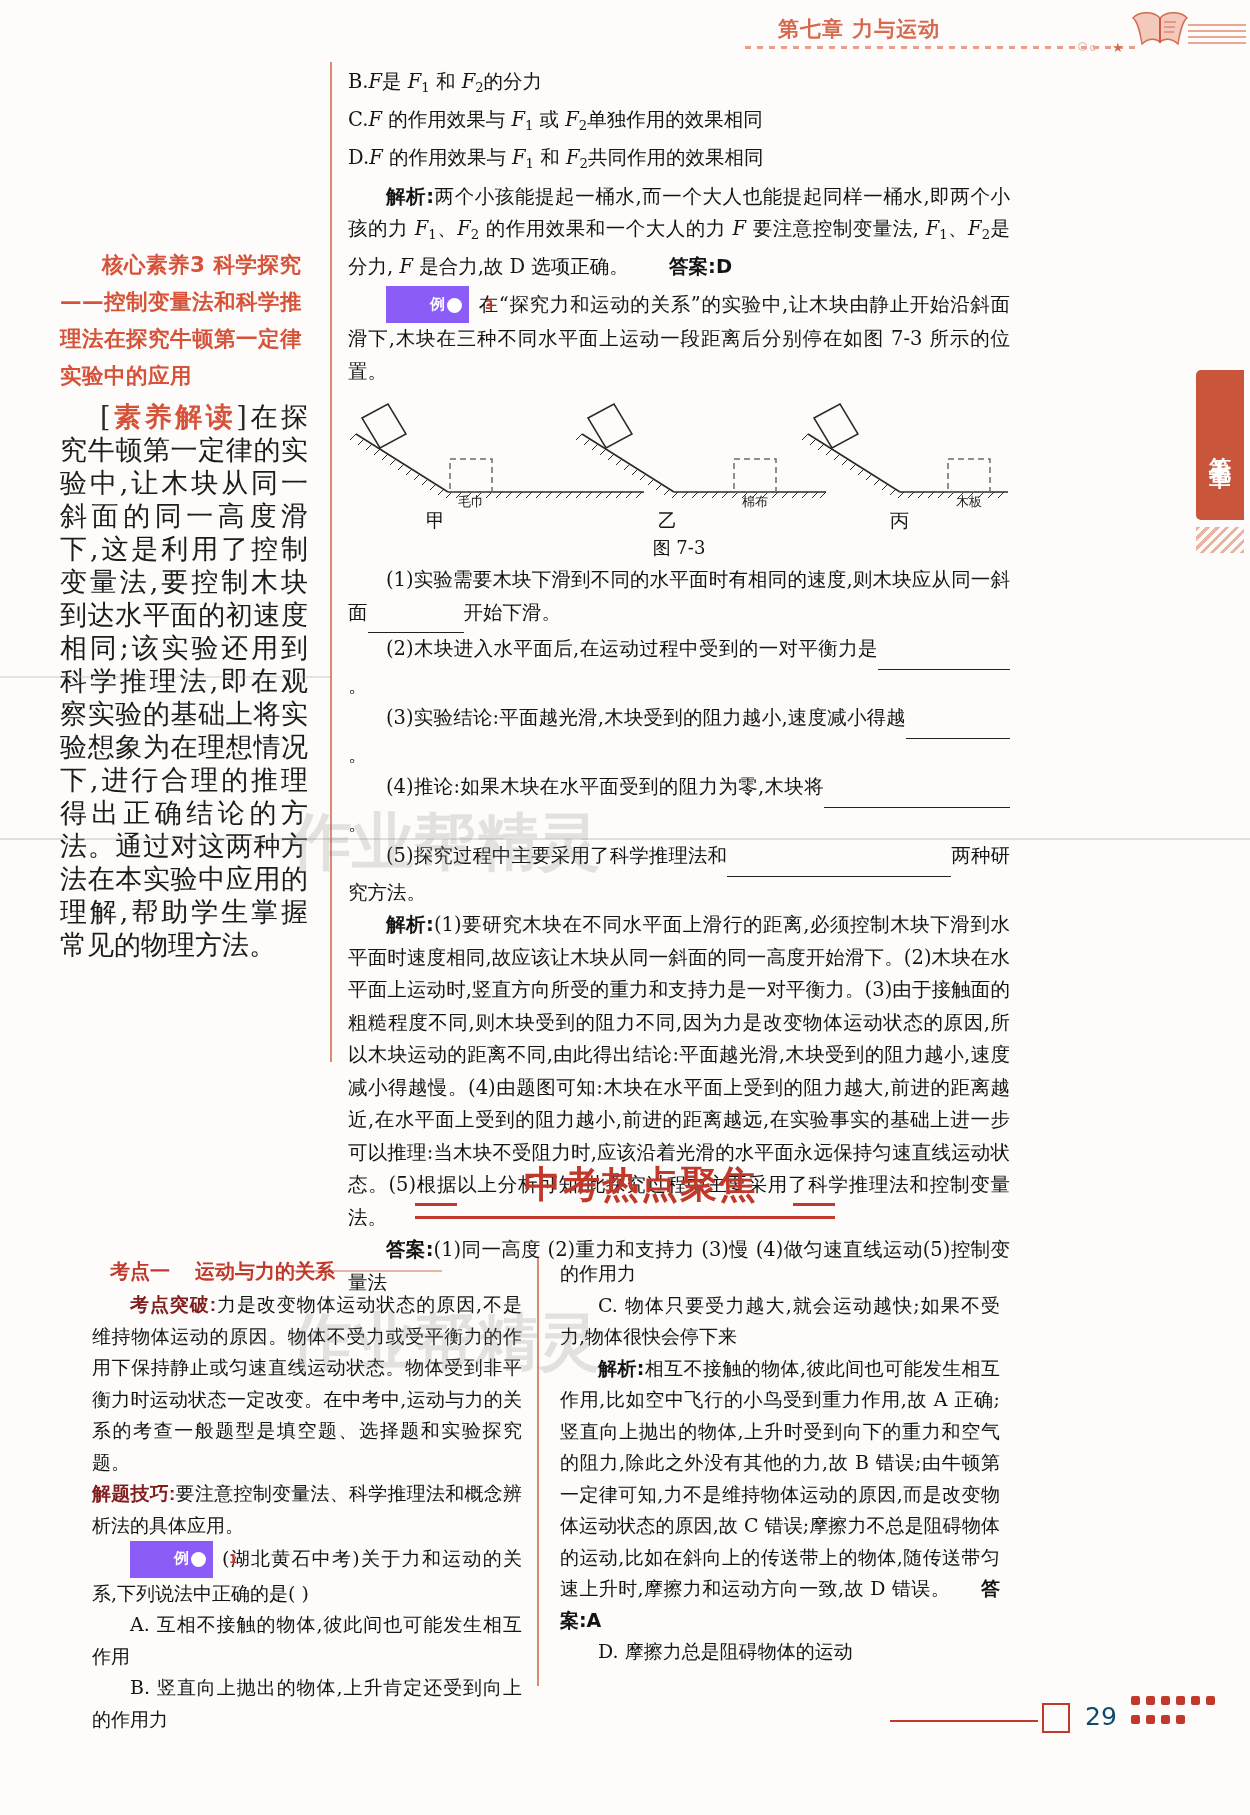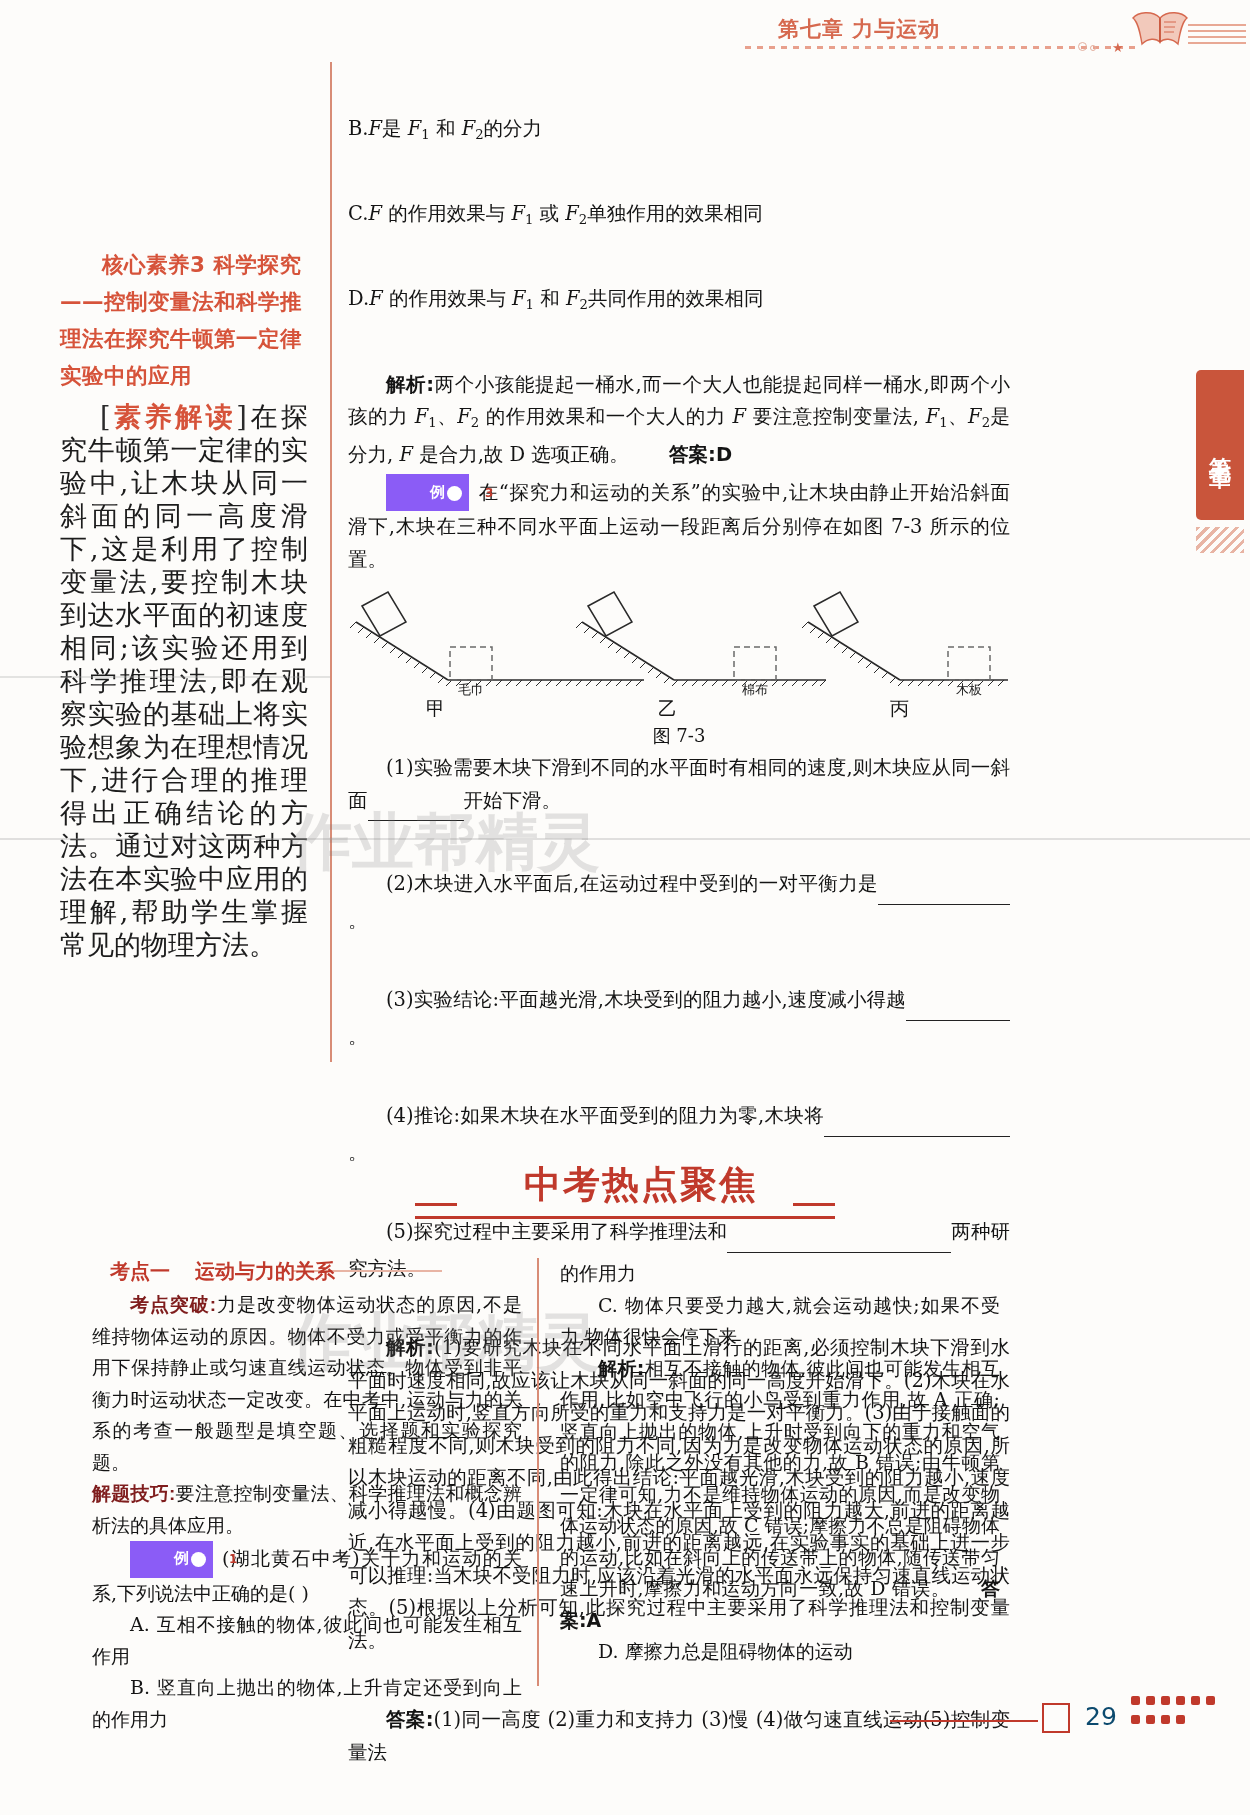--- a/index.html
+++ b/index.html
@@ -96,21 +96,21 @@
     position: absolute; left: 330px; top: 62px; width: 1.6px; height: 1000px;
     background: #d88c76;
   }
 
   
   .maincol {
     position: absolute; left: 348px; top: 66px; width: 662px;
   }
   .line {
     font-size: 19.5px; line-height: 32.5px; color: #141414;
-    text-align: justify; text-justify: inter-character; margin-top: 47px;
+    text-align: justify; text-justify: inter-character;
   }
   .ind { text-indent: 38px; }
   .b { font-family: "DejaVu Sans","Liberation Sans",sans-serif; font-weight: bold; }
   i.v { font-family: "DejaVu Serif","Liberation Serif",serif; font-style: italic; }
   sub { font-size: 0.68em; vertical-align: -0.28em; }
 
   .ex-badge {
     display: inline-block; position: relative;
     background: #8b5cf6; color: #fff;
     font-family: "DejaVu Sans","Liberation Sans",sans-serif;

